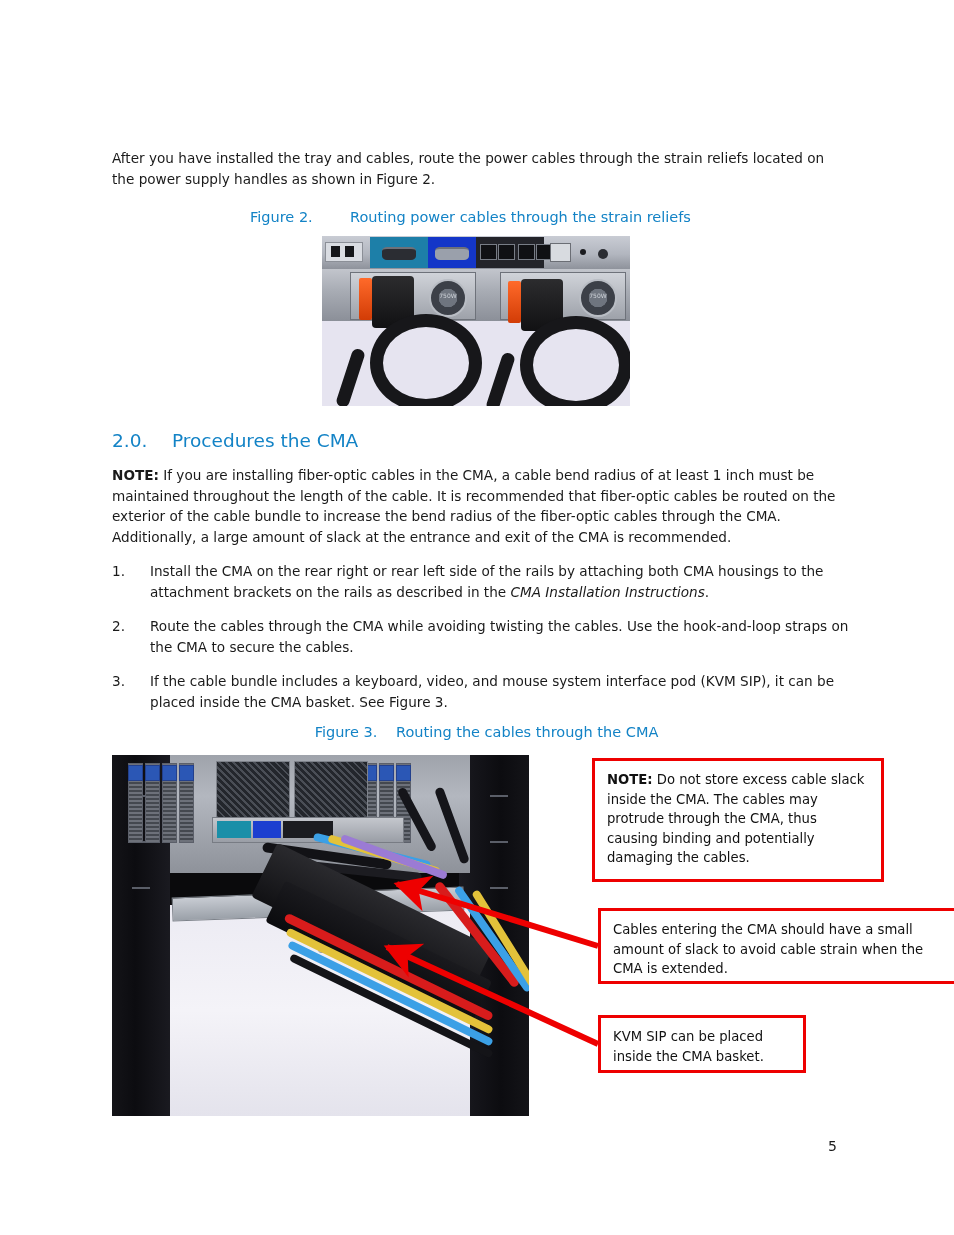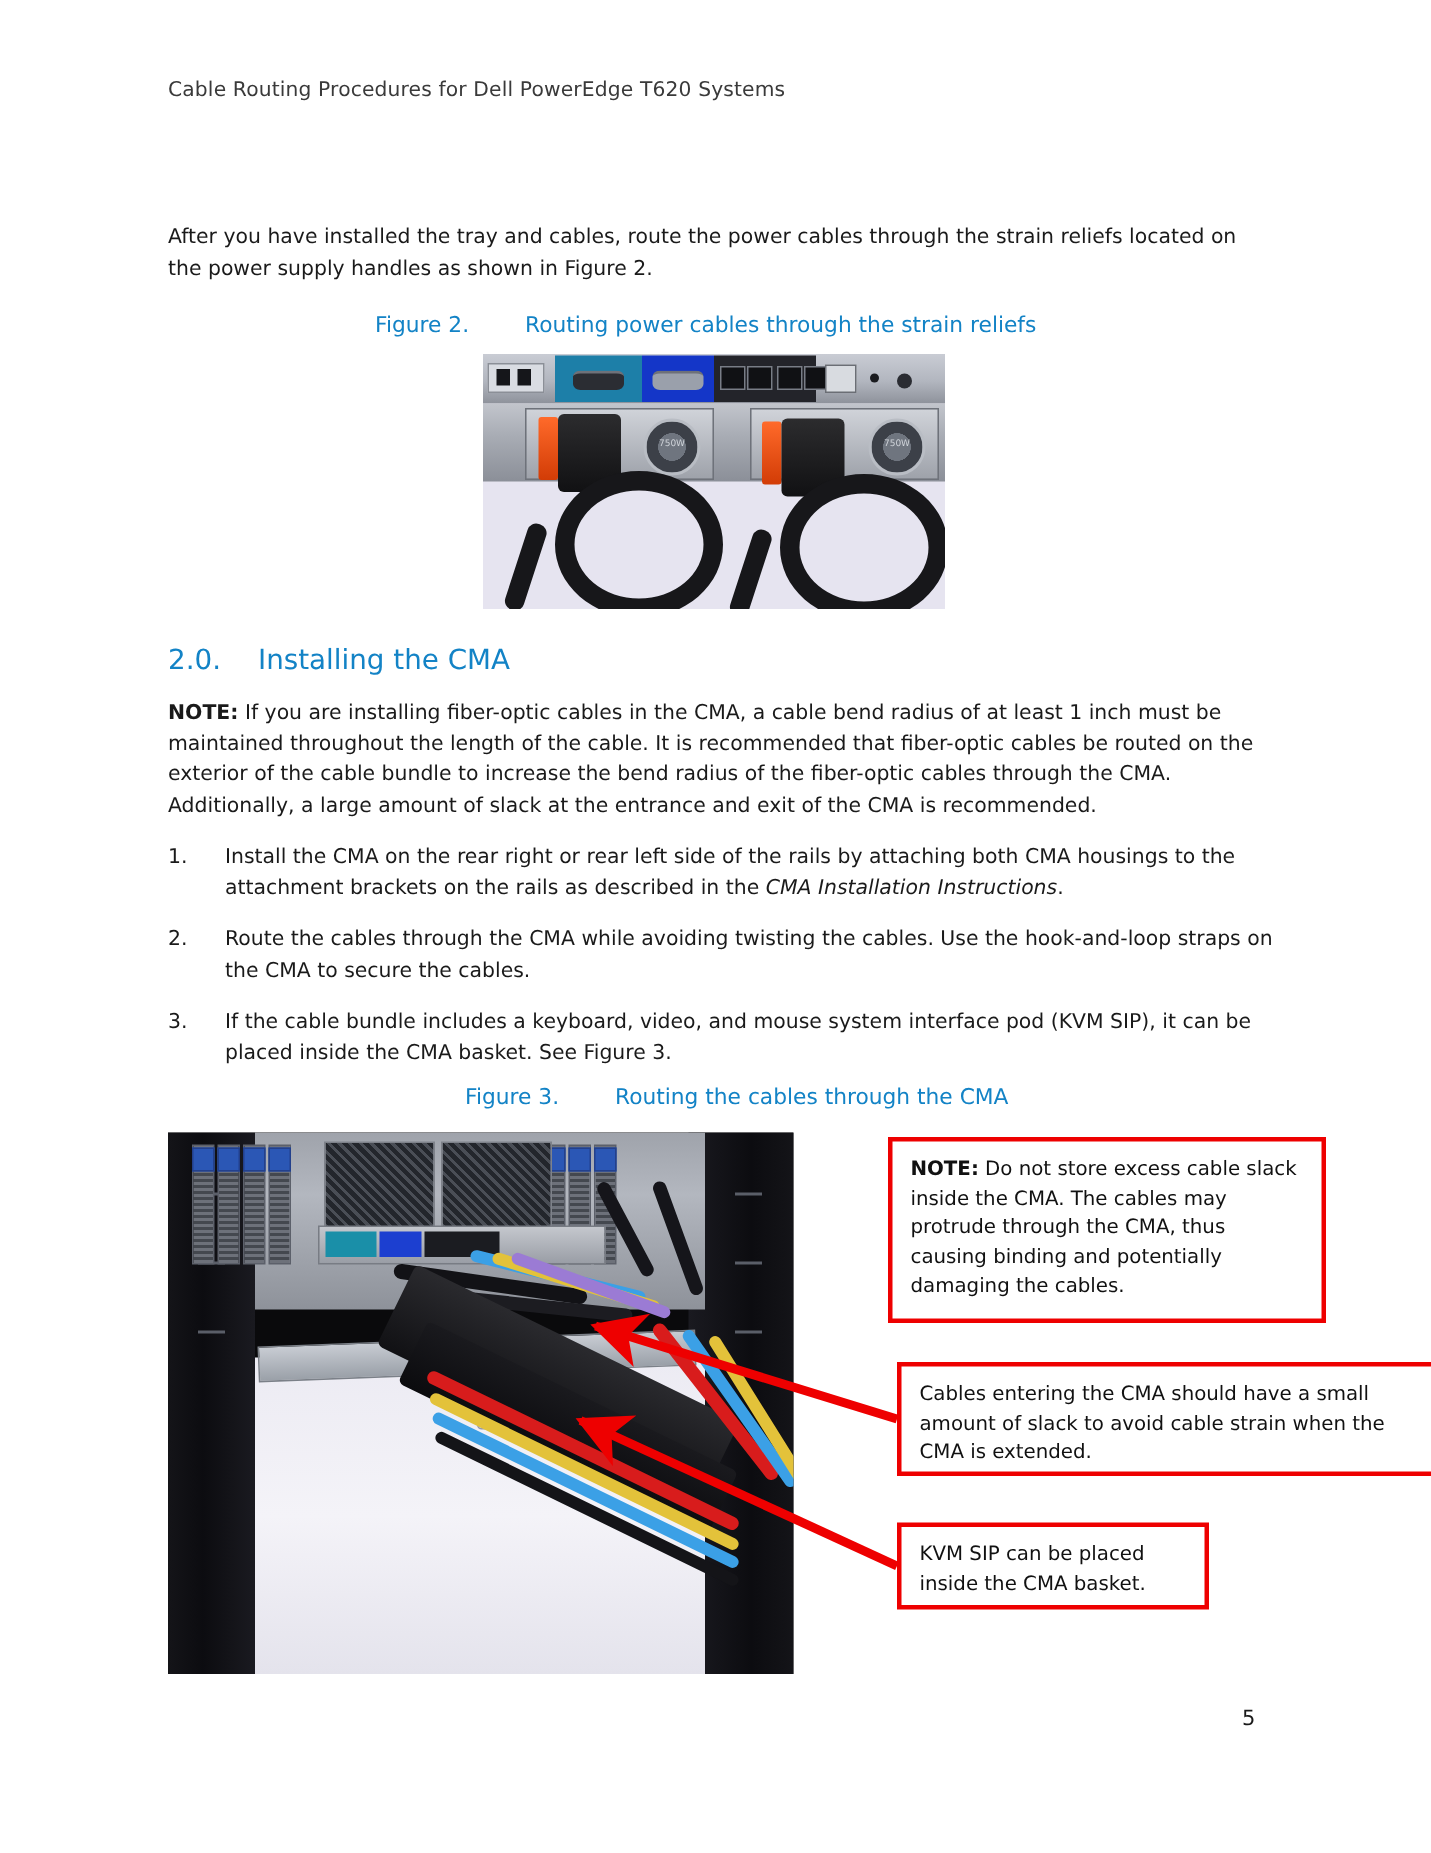--- a/index.html
+++ b/index.html
@@ -301,21 +301,20 @@
     background: linear-gradient(180deg,#b9bdd0,#d7dae6);
     border: 1px solid #9399ab;
     border-radius: 3px;
   }
 </style>
 </head>
 <body>
 
 <div class="page">
 
-  <div class="doc-header">Cable Routing Procedures for Dell PowerEdge T620 Systems</div>
 
 
   <div class="body-text" style="top:148px;">After you have installed the tray and cables, route the power cables through the strain reliefs located on the power supply handles as shown in Figure 2.</div>
 
   <div class="fig-caption" style="left:230px; top:209px;">
     <span class="lbl">Figure 2.</span><span>Routing power cables through the strain reliefs</span>
   </div>
 
   <div class="fig2">
     <div class="f2-bg-white"></div>
@@ -352,40 +351,40 @@
         <span>750W</span>
       </div>
     </div>
     <div class="f2-handle-orange" style="left:186px; top:45px;"></div>
     <div class="f2-plug" style="left:199px; top:43px;"></div>
     <div class="f2-cablewrap" style="left:198px; top:80px;"></div>
     <div class="f2-cabletail" style="left:172px; top:116px; transform:rotate(18deg);"></div>
   </div>
 
   <div class="section-heading" style="top:430px;">
-    <span class="num">2.0.</span><span>Installing the CMA</span>
+    <span class="num">2.0.</span><span>Procedures the CMA</span>
   </div>
 
   <div class="body-text" style="top:465px;">
     <b>NOTE:</b><span> If you are installing fiber-optic cables in the CMA, a cable bend radius of at least 1 inch must be maintained throughout the length of the cable.  It is recommended that fiber-optic cables be routed on the exterior of the cable bundle to increase the bend radius of the fiber-optic cables through the CMA. Additionally, a large amount of slack at the entrance and exit of the CMA is recommended.</span>
   </div>
 
   <div class="num-list" style="top:561px;">
     <div class="num-item">
       <span class="marker">1.</span><span>Install the CMA on the rear right or rear left side of the rails by attaching both CMA housings to the attachment brackets on the rails as described in the </span><i>CMA Installation Instructions</i><span>.</span>
     </div>
     <div class="num-item">
       <span class="marker">2.</span><span>Route the cables through the CMA while avoiding twisting the cables.  Use the hook-and-loop straps on the CMA to secure the cables.</span>
     </div>
     <div class="num-item">
       <span class="marker">3.</span><span>If the cable bundle includes a keyboard, video, and mouse system interface pod (KVM SIP), it can be placed inside the CMA basket. See Figure 3.</span>
     </div>
   </div>
 
-  <div class="fig-caption" style="left:290px; top:724px;">
+  <div class="fig-caption" style="left:276px; top:724px;text-align:center;">
     <span class="lbl">Figure 3.</span><span>Routing the cables through the CMA</span>
   </div>
 
   <div class="fig3">
     <div class="f3-rack-left"></div>
     <div class="f3-rack-right"></div>
     <div class="f3-rail-mark" style="left:20px; top:40px;"></div>
     <div class="f3-rail-mark" style="left:20px; top:86px;"></div>
     <div class="f3-rail-mark" style="left:20px; top:132px;"></div>
     <div class="f3-rail-mark" style="left:378px; top:40px;"></div>

